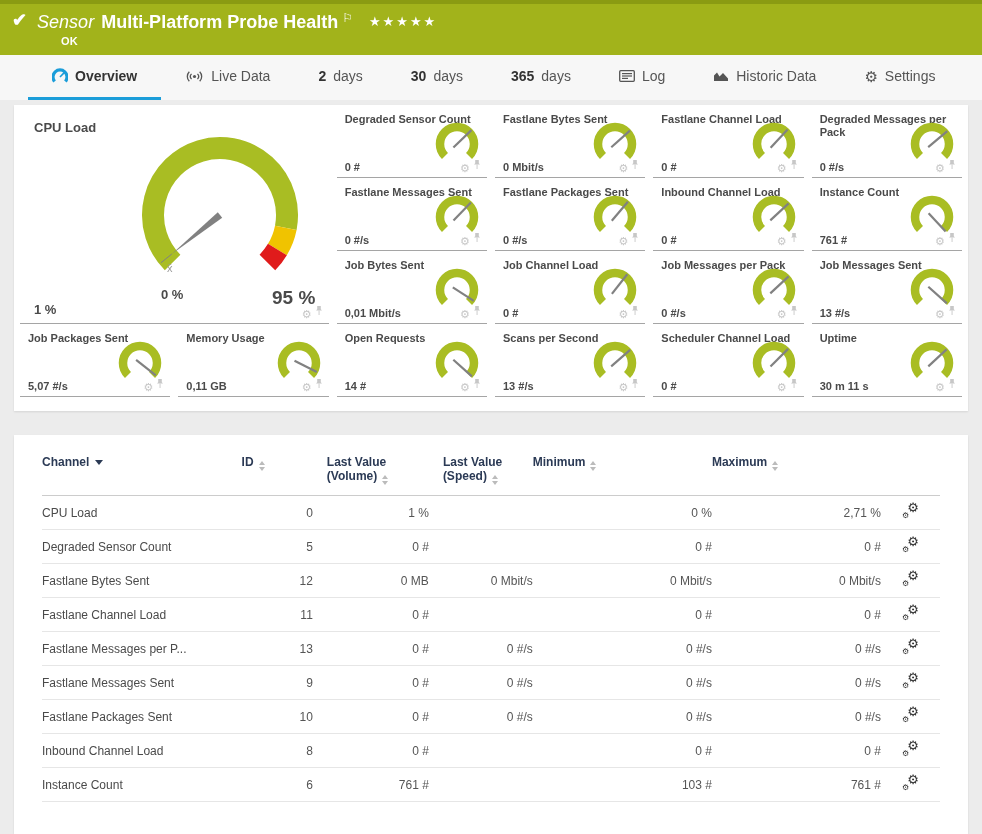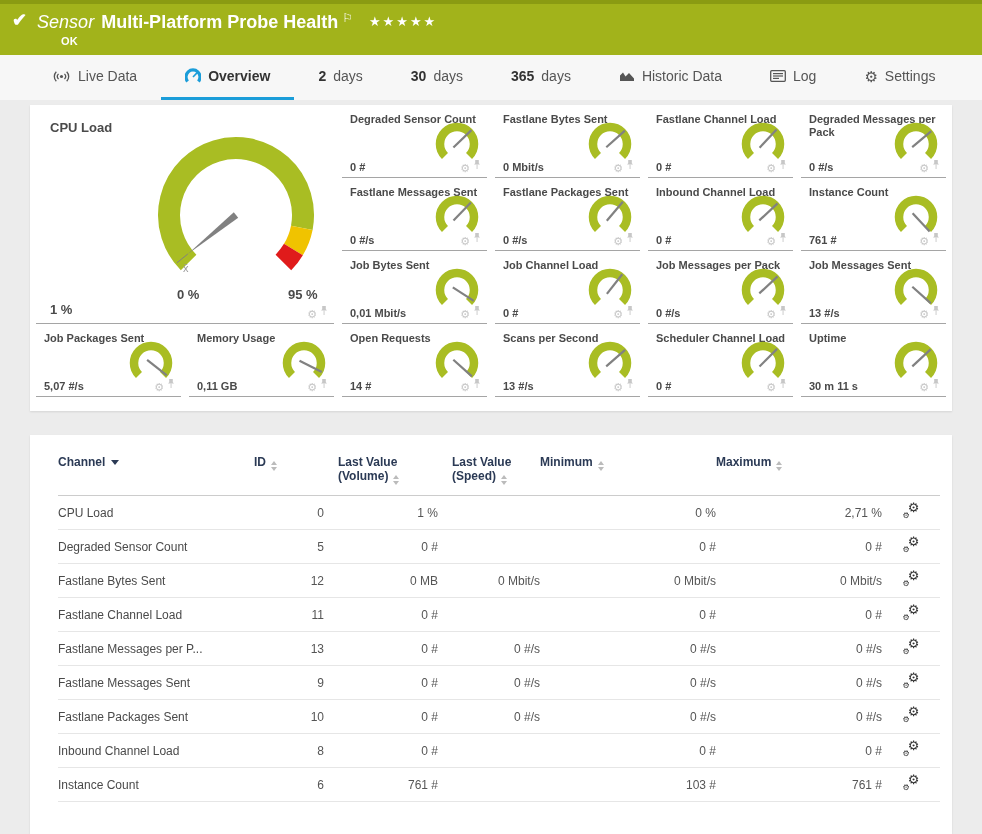--- a/index.html
+++ b/index.html
@@ -18,39 +18,39 @@
   .status{font-size:11px;font-weight:bold;margin:3px 0 16px 24px;}
   
   .tabs{height:45px;background:#f7f7f7;display:flex;align-items:stretch;padding-left:28px;}
   .tab{display:flex;align-items:center;gap:7px;padding:0 24px;font-size:14px;color:#555;
        cursor:pointer;border-bottom:3px solid transparent;white-space:nowrap;}
   .tab.active{color:#333;font-weight:bold;border-bottom-color:var(--accent_blue);}
   .tab .num{font-weight:bold;color:#333;}
   .tab-icon{display:inline-flex;align-items:center;}
   .tab-icon.glyph{font-size:15px;line-height:15px;}
   
-  .content{padding:5px 30px 0;height:734px;box-sizing:border-box;}
+  .content{padding:5px 14px 0;height:734px;box-sizing:border-box;}
   .panel{background:#fff;box-shadow:0 1px 2px rgba(0,0,0,.10);}
   
   .gauges-panel{display:grid;grid-template-columns:repeat(6,1fr);grid-auto-rows:73px;
                 column-gap:8px;padding:0 6px 14px;}
   .cell{position:relative;border-bottom:1px solid #a5a5a5;padding:8px 8px 0;box-sizing:border-box;}
   .big-cell{grid-row:1/4;grid-column:1/3;}
   .g-title{font-size:11px;font-weight:bold;color:#4a4a4a;line-height:1.15;}
   .g-title.big{font-size:13px;padding:8px 0 0 6px;}
   .g-svg{position:absolute;top:15px;right:6px;width:48px;height:48px;}
   .g-svg svg{width:48px;height:48px;display:block;}
   .g-value{position:absolute;left:8px;bottom:4px;font-size:11px;font-weight:bold;color:#4a4a4a;white-space:nowrap;}
   .g-value.big{font-size:13px;left:14px;bottom:6px;}
   .cell-icons{position:absolute;right:6px;bottom:3px;display:flex;align-items:flex-end;gap:3px;}
   .mini-gear{color:#c7c7c7;font-size:11px;line-height:11px;cursor:pointer;}
   .big-gauge-wrap{position:absolute;left:115px;top:25px;width:170px;height:170px;}
   .avg-mark{position:absolute;left:147px;top:157px;font-size:11px;color:#9a9a9a;}
   .scale-min{position:absolute;left:141px;top:182px;font-size:13px;font-weight:bold;color:#4a4a4a;}
-  .scale-max{position:absolute;left:252px;top:182px;font-size:13px;font-weight:bold;color:#4a4a4a;}
+  .scale-max{position:absolute;left:252px;top:182px;font-size:19px;font-weight:bold;color:#4a4a4a;}
   
   .table-panel{margin-top:24px;height:399px;padding:14px 28px 0;box-sizing:border-box;overflow:hidden;}
   table.channels{width:100%;border-collapse:collapse;table-layout:fixed;}
   th{font-size:12px;color:var(--table_header);font-weight:bold;text-align:left;
      padding:6px 0 10px;border-bottom:1px solid #ccc;vertical-align:top;cursor:pointer;}
   th.col-channel{text-align:left;}
   th.col-vol,th.col-spd{text-align:left;padding-left:14px;}
   td{font-size:12px;color:#555;padding:0;height:33px;border-bottom:1px solid #e6e6e6;
      text-align:right;white-space:nowrap;overflow:hidden;}
   td.cell-channel{text-align:left;color:#4a4a4a;}
@@ -76,68 +76,68 @@
     <span class="check">✔</span>
     <div class="title-block">
       <div class="title-line">
         <span class="type">Sensor</span><span class="sensor-title">Multi-Platform Probe Health</span><span class="flag">⚐</span><span class="stars">★★★★★</span>
       </div>
       <div class="status">OK</div>
     </div>
   </header>
 
   <nav class="tabs" id="tabbar">
-      <div class="tab">
-        <span class="tab-icon">
-          <svg viewBox="0 0 20 14" width="19" height="13">
-            <circle cx="10" cy="7" r="1.7" fill="#555"></circle>
-            <path d="M6.8 4.2a4 4 0 0 0 0 5.6M4.4 1.8a7.4 7.4 0 0 0 0 10.4M13.2 4.2a4 4 0 0 1 0 5.6M15.6 1.8a7.4 7.4 0 0 1 0 10.4" fill="none" stroke="#555" stroke-width="1.4"></path>
-          </svg>
-        </span>
-        <span>Live Data</span>
-      </div>
       <div class="tab active">
         <span class="tab-icon">
           <svg viewBox="0 0 16 16" width="16" height="16">
             <path d="M2.6 13.4 A7 7 0 1 1 13.4 13.4" fill="none" stroke="var(--accent_blue)" stroke-width="3.2"></path>
             <line x1="8" y1="9" x2="12.2" y2="4.6" stroke="var(--accent_blue)" stroke-width="1.6"></line>
           </svg>
         </span>
         <span>Overview</span>
       </div>
       <div class="tab">
+        <span class="tab-icon">
+          <svg viewBox="0 0 20 14" width="19" height="13">
+            <circle cx="10" cy="7" r="1.7" fill="#555"></circle>
+            <path d="M6.8 4.2a4 4 0 0 0 0 5.6M4.4 1.8a7.4 7.4 0 0 0 0 10.4M13.2 4.2a4 4 0 0 1 0 5.6M15.6 1.8a7.4 7.4 0 0 1 0 10.4" fill="none" stroke="#555" stroke-width="1.4"></path>
+          </svg>
+        </span>
+        <span>Live Data</span>
+      </div>
+      <div class="tab">
         <span class="num">2</span>
         <span>days</span>
       </div>
       <div class="tab">
         <span class="num">30</span>
         <span>days</span>
       </div>
       <div class="tab">
         <span class="num">365</span>
         <span>days</span>
-      </div>
-      <div class="tab">
-        <span class="tab-icon">
-          <svg viewBox="0 0 16 12" width="16" height="12">
-            <path d="M1 11V5.5L4 2.5l2.5 4L10 3l5 5.5V11z" fill="#555"></path>
-          </svg>
-        </span>
-        <span>Historic Data</span>
       </div>
       <div class="tab">
         <span class="tab-icon">
           <svg viewBox="0 0 16 12" width="16" height="12">
             <rect x="0.7" y="0.7" width="14.6" height="10.6" rx="1" fill="none" stroke="#555" stroke-width="1.3"></rect>
             <line x1="3" y1="3.6" x2="13" y2="3.6" stroke="#555" stroke-width="1.2"></line>
             <line x1="3" y1="6" x2="13" y2="6" stroke="#555" stroke-width="1.2"></line>
             <line x1="3" y1="8.4" x2="9" y2="8.4" stroke="#555" stroke-width="1.2"></line>
           </svg>
         </span>
         <span>Log</span>
+      </div>
+      <div class="tab">
+        <span class="tab-icon">
+          <svg viewBox="0 0 16 12" width="16" height="12">
+            <path d="M1 11V5.5L4 2.5l2.5 4L10 3l5 5.5V11z" fill="#555"></path>
+          </svg>
+        </span>
+        <span>Historic Data</span>
       </div>
       <div class="tab">
         <span class="tab-icon glyph">⚙</span>
         <span>Settings</span>
       </div>
     </nav>
 
   <main class="content">
 
     <section class="panel gauges-panel" id="gaugegrid">

